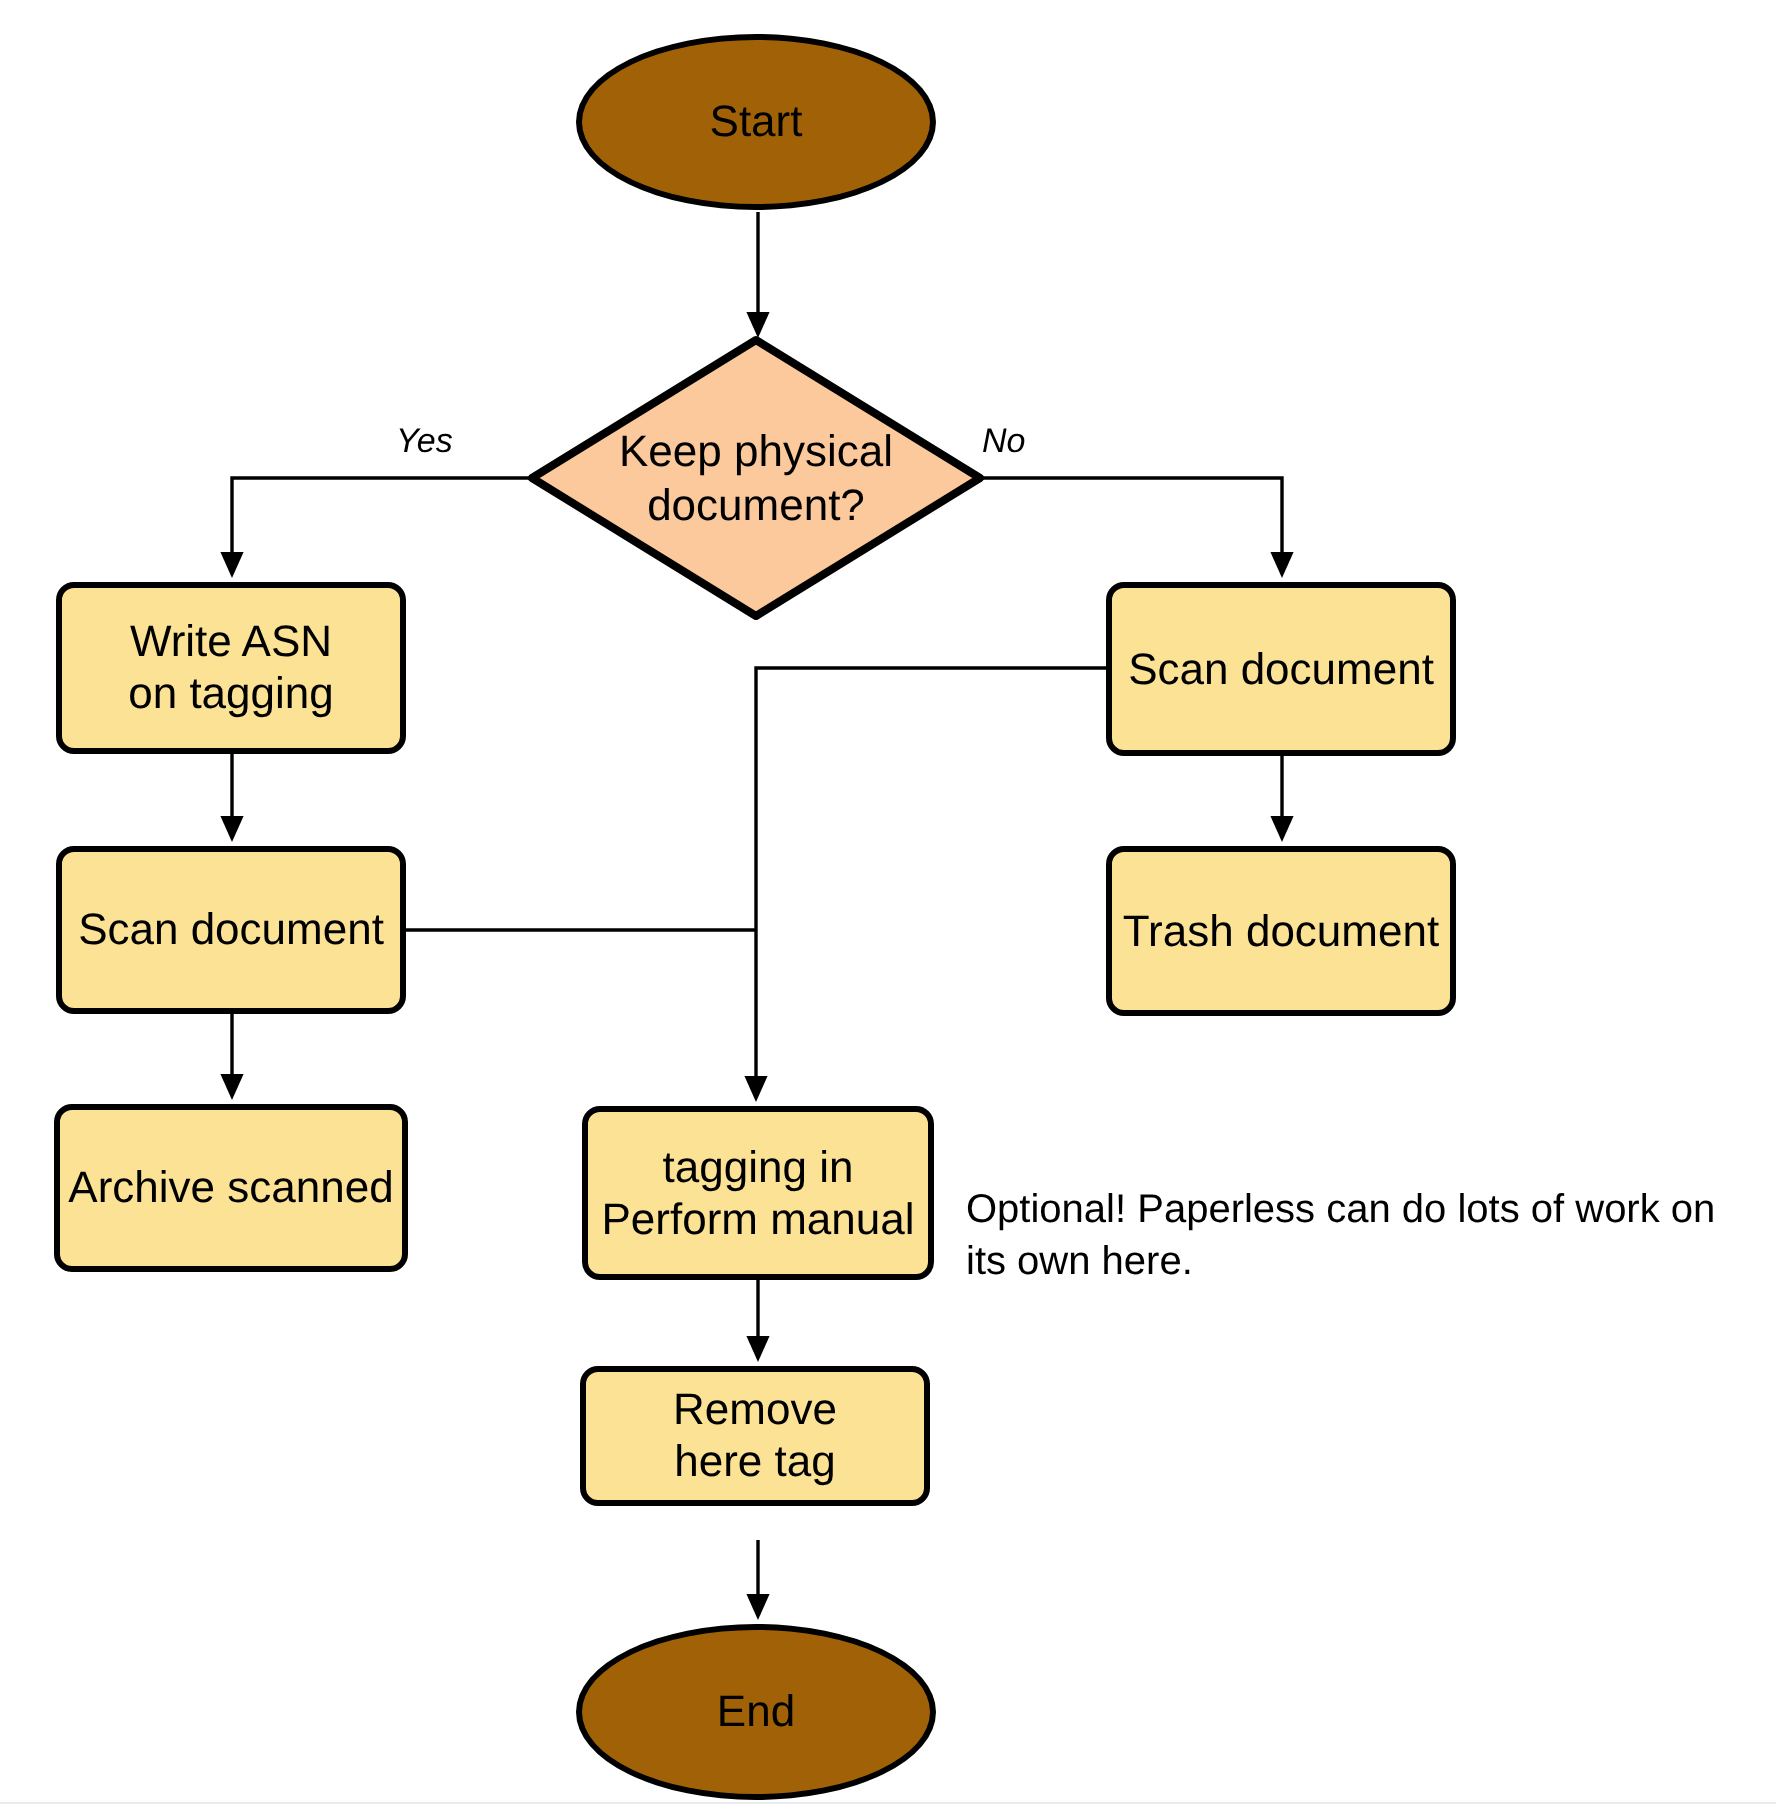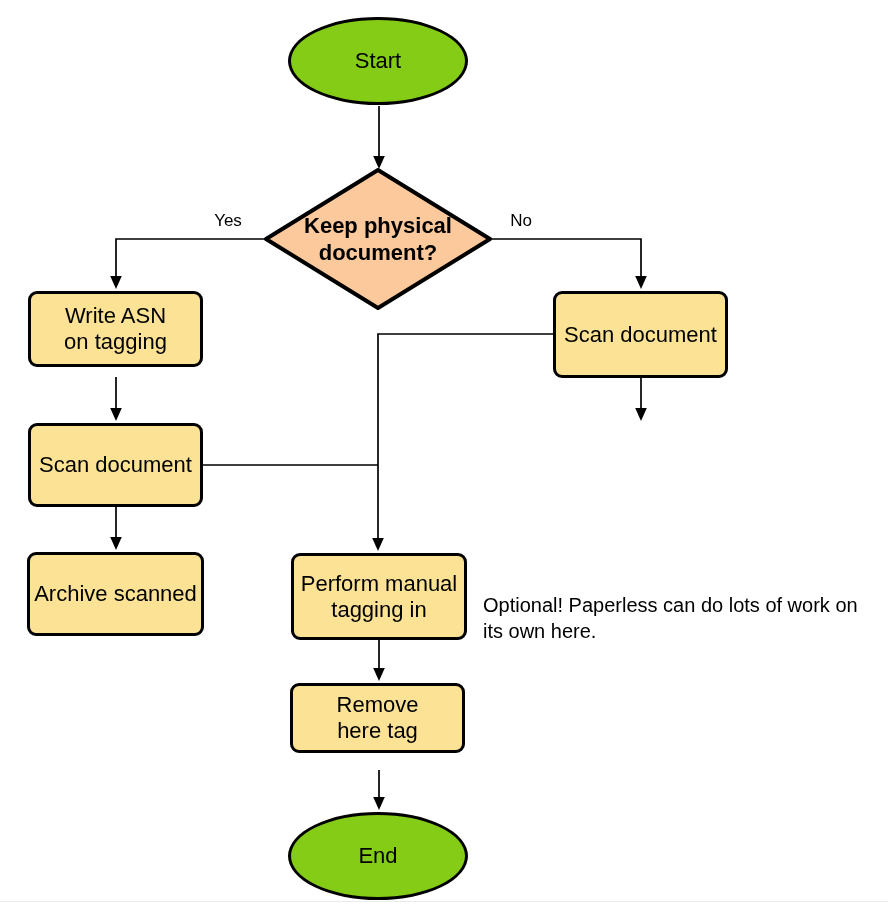--- a/index.html
+++ b/index.html
@@ -27,36 +27,36 @@
     font-size: 22px;
     line-height: 26px;
   }
   .node .line { display: block; }
   .process {
     background: #FBE294;
     border: 3px solid #000000;
     border-radius: 9px;
   }
   .terminal {
-    background: #84cc16;
+    background: #a16207;
     border: 3px solid #000000;
     border-radius: 50%;
     align-items: center;
   }
   .decision-label {
     position: absolute;
     text-align: center;
     font-size: 22px;
     line-height: 27px;
   }
   .edge-label {
     position: absolute;
-    text-align: center;
     font-size: 17px;
     line-height: 20px;
+    font-style: italic;
   }
   .note {
     position: absolute;
     font-size: 20px;
     line-height: 26px;
     white-space: nowrap;
   }
   .note .line { display: block; white-space: nowrap; }
   .bottom-hairline {
     position: absolute;
@@ -101,29 +101,29 @@
 
     <polygon points="378,170 490,239 378,308 266,239" fill="#FBC99B" stroke="#000000" stroke-width="4" stroke-linejoin="round"></polygon>
   </svg>
 
   <div class="node terminal" style="left:288px; top:17px; width:180px; height:88px;">
     <div>
       <span class="line">Start</span>
     </div>
   </div>
 
-  <div class="decision-label" style="left:288px; top:212px; width:180px;font-weight:bold;">
+  <div class="decision-label" style="left:288px; top:212px; width:180px;">
     <span class="line">Keep physical</span>
     <span class="line">document?</span>
   </div>
 
   <div class="edge-label" style="left:198px; top:211px; width:60px;">Yes</div>
   <div class="edge-label" style="left:491px; top:211px; width:60px;">No</div>
 
-  <div class="node process" style="left:28px; top:291px; width:175px; height:76px;text-align:center;">
+  <div class="node process" style="left:28px; top:291px; width:175px; height:86px;text-align:center;">
     <div>
       <span class="line">Write ASN</span>
       <span class="line">on tagging</span>
     </div>
   </div>
 
   <div class="node process" style="left:28px; top:423px; width:175px; height:84px;">
     <div>
       <span class="line">Scan document</span>
     </div>
@@ -134,25 +134,30 @@
       <span class="line">Archive scanned</span>
     </div>
   </div>
 
   <div class="node process" style="left:553px; top:291px; width:175px; height:87px;">
     <div>
       <span class="line">Scan document</span>
     </div>
   </div>
 
+  <div class="node process" style="left:553px; top:423px; width:175px; height:85px;">
+    <div>
+      <span class="line">Trash document</span>
+    </div>
+  </div>
 
   <div class="node process" style="left:291px; top:553px; width:176px; height:87px;">
     <div>
+      <span class="line">tagging in</span>
       <span class="line">Perform manual</span>
-      <span class="line">tagging in</span>
     </div>
   </div>
 
   <div class="note" style="left:483px; top:592px;">
     <span class="line">Optional! Paperless can do lots of work on</span>
     <span class="line">its own here.</span>
   </div>
 
   <div class="node process" style="left:290px; top:683px; width:175px; height:70px;">
     <div>

